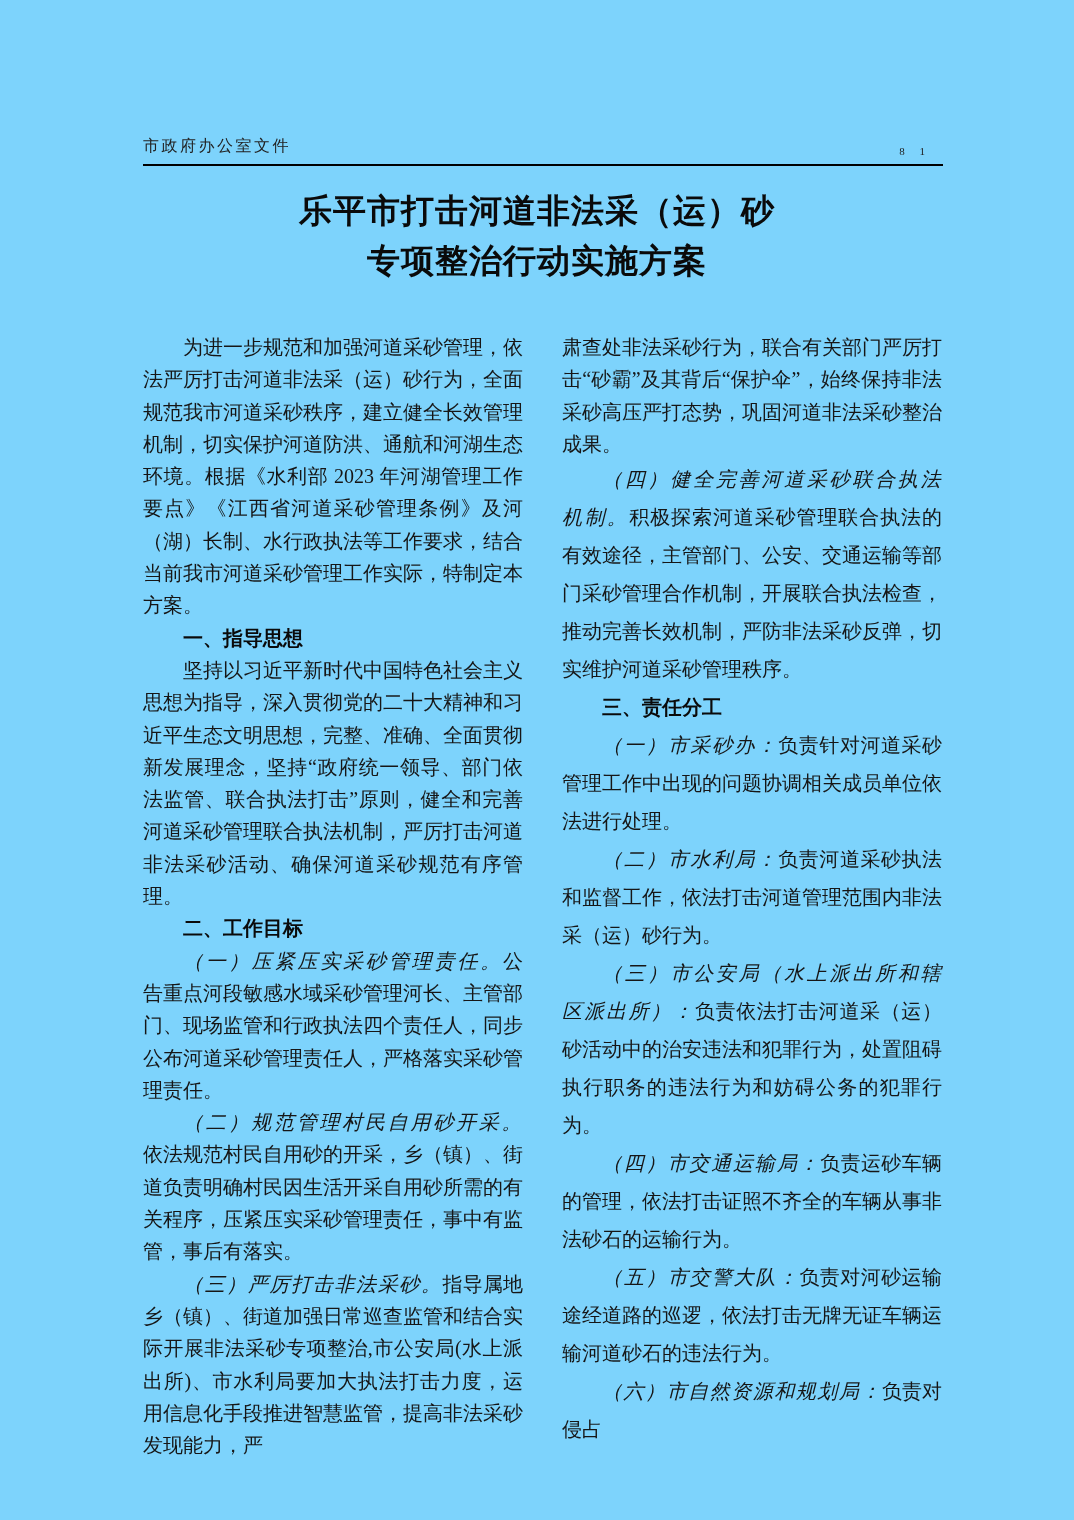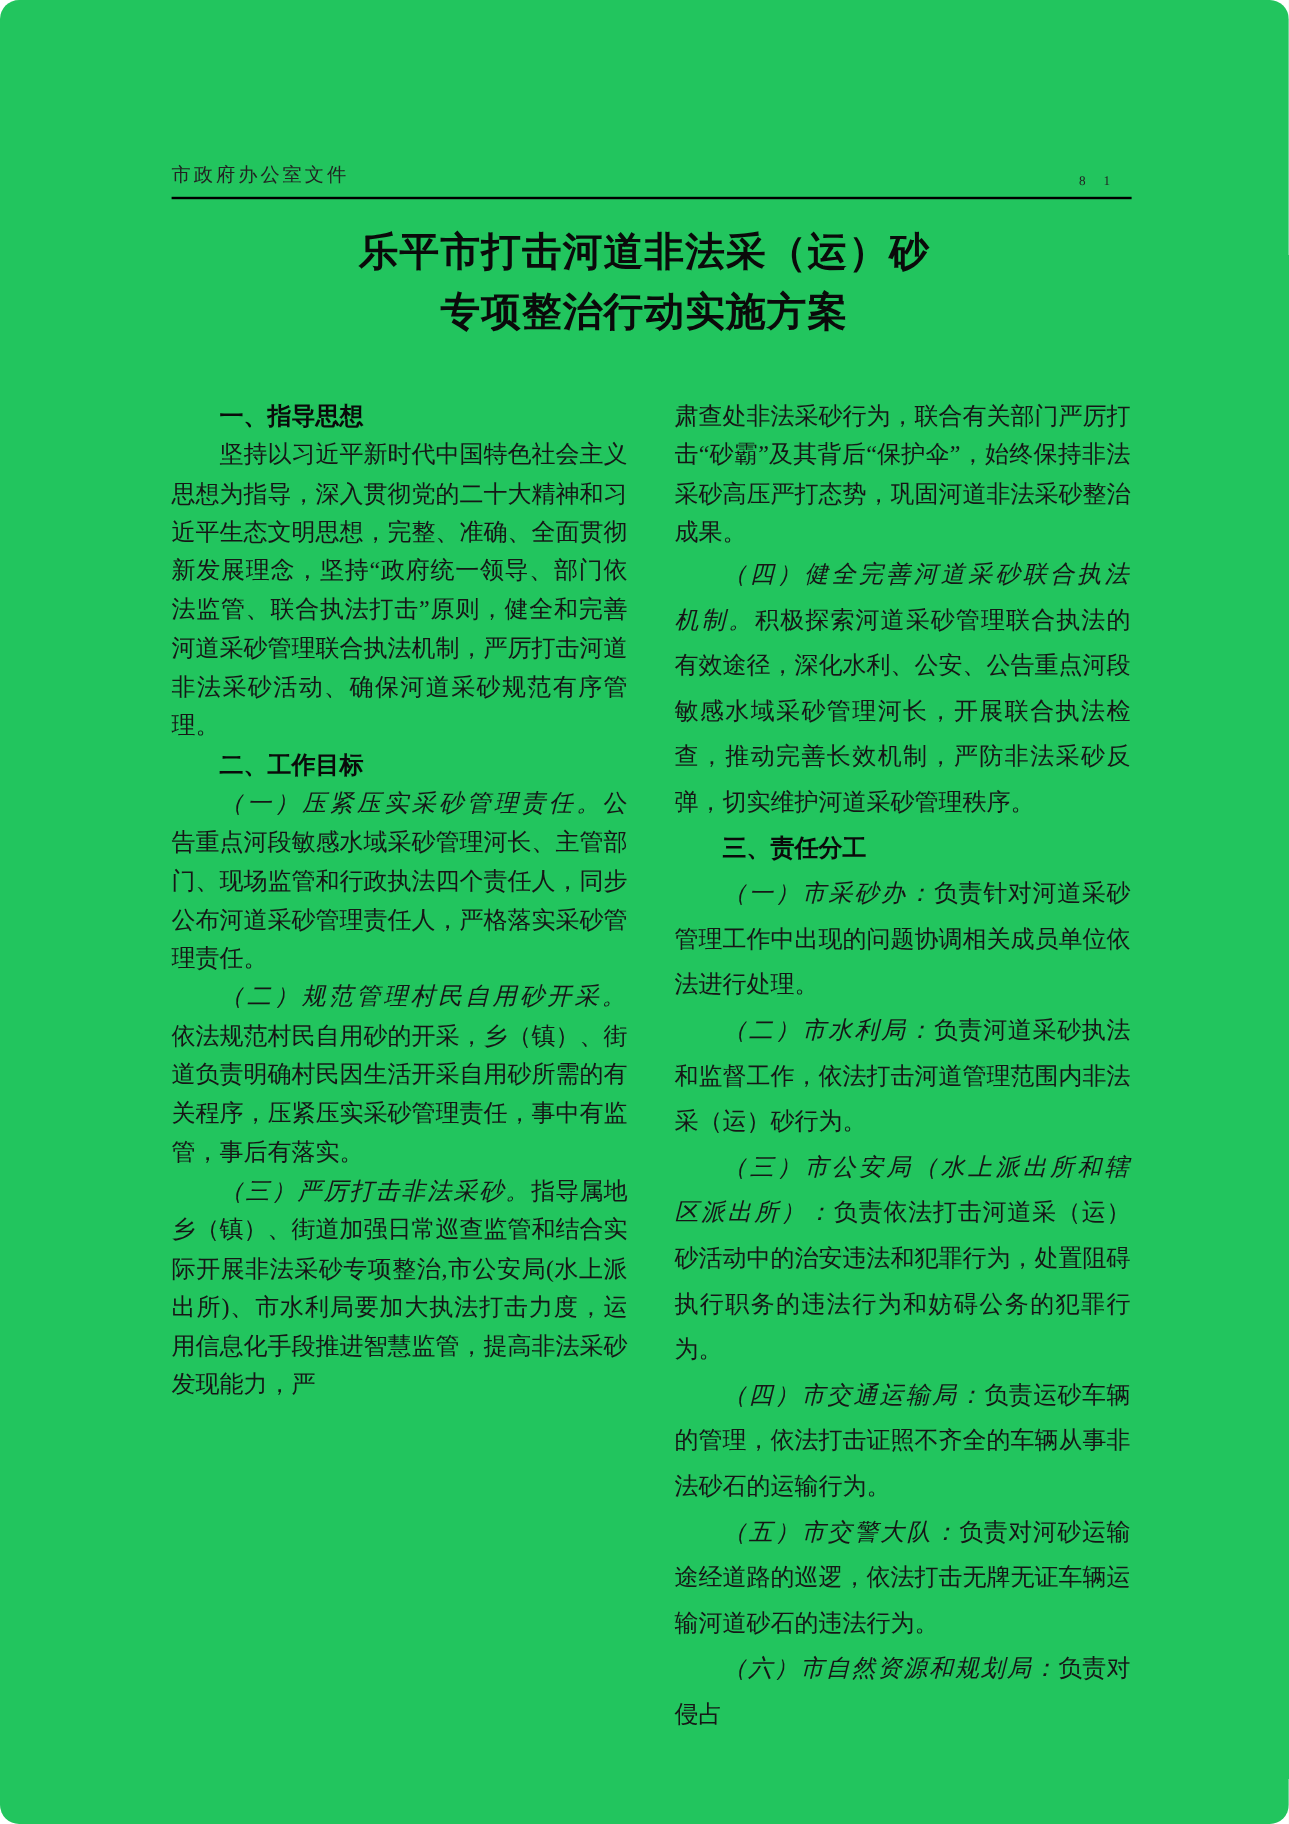--- a/index.html
+++ b/index.html
@@ -1,24 +1,23 @@
 <!DOCTYPE html>
 <html><head>
 <meta charset="utf-8">
 <style>
   html, body { margin: 0; padding: 0; background: #ffffff; }
   .page {
     position: relative;
     width: 1074px;
     height: 1520px;
-    background: #22c55e;
+    background: #7dd3fc;
     color: #161616;
     font-family: "Liberation Serif", serif;
     overflow: hidden;
-    border-radius: 16px;
   }
   
   .header-row {
     position: absolute;
     left: 143px;
     top: 136px;
     width: 800px;
     display: flex;
     justify-content: space-between;
     align-items: flex-end;
@@ -91,31 +90,32 @@
     <span class="page-num">8 1</span>
   </div>
   <div class="header-rule"></div>
 
   <div class="title">
     <div>乐平市打击河道非法采（运）砂</div>
     <div>专项整治行动实施方案</div>
   </div>
 
   <div class="col col-left">
+    <p class="para"><span class="kai"></span><span>为进一步规范和加强河道采砂管理，依法严厉打击河道非法采（运）砂行为，全面规范我市河道采砂秩序，建立健全长效管理机制，切实保护河道防洪、通航和河湖生态环境。根据《水利部 2023 年河湖管理工作要点》《江西省河道采砂管理条例》及河（湖）长制、水行政执法等工作要求，结合当前我市河道采砂管理工作实际，特制定本方案。</span></p>
     <p class="heading">一、指导思想</p>
     <p class="para"><span class="kai"></span><span>坚持以习近平新时代中国特色社会主义思想为指导，深入贯彻党的二十大精神和习近平生态文明思想，完整、准确、全面贯彻新发展理念，坚持“政府统一领导、部门依法监管、联合执法打击”原则，健全和完善河道采砂管理联合执法机制，严厉打击河道非法采砂活动、确保河道采砂规范有序管理。</span></p>
     <p class="heading">二、工作目标</p>
     <p class="para"><span class="kai">（一）压紧压实采砂管理责任。</span><span>公告重点河段敏感水域采砂管理河长、主管部门、现场监管和行政执法四个责任人，同步公布河道采砂管理责任人，严格落实采砂管理责任。</span></p>
     <p class="para"><span class="kai">（二）规范管理村民自用砂开采。</span><span>依法规范村民自用砂的开采，乡（镇）、街道负责明确村民因生活开采自用砂所需的有关程序，压紧压实采砂管理责任，事中有监管，事后有落实。</span></p>
     <p class="para"><span class="kai">（三）严厉打击非法采砂。</span><span>指导属地乡（镇）、街道加强日常巡查监管和结合实际开展非法采砂专项整治,市公安局(水上派出所)、市水利局要加大执法打击力度，运用信息化手段推进智慧监管，提高非法采砂发现能力，严</span></p>
   </div>
 
   <div class="col col-right">
     <p class="para cont"><span class="kai"></span><span>肃查处非法采砂行为，联合有关部门严厉打击“砂霸”及其背后“保护伞”，始终保持非法采砂高压严打态势，巩固河道非法采砂整治成果。</span></p>
-    <p class="para"><span class="kai">（四）健全完善河道采砂联合执法机制。</span><span>积极探索河道采砂管理联合执法的有效途径，深化水利、公安、公告重点河段敏感水域采砂管理河长，开展联合执法检查，推动完善长效机制，严防非法采砂反弹，切实维护河道采砂管理秩序。</span></p>
+    <p class="para"><span class="kai">（四）健全完善河道采砂联合执法机制。</span><span>积极探索河道采砂管理联合执法的有效途径，主管部门、公安、交通运输等部门采砂管理合作机制，开展联合执法检查，推动完善长效机制，严防非法采砂反弹，切实维护河道采砂管理秩序。</span></p>
     <p class="heading">三、责任分工</p>
     <p class="para"><span class="kai">（一）市采砂办：</span><span>负责针对河道采砂管理工作中出现的问题协调相关成员单位依法进行处理。</span></p>
     <p class="para"><span class="kai">（二）市水利局：</span><span>负责河道采砂执法和监督工作，依法打击河道管理范围内非法采（运）砂行为。</span></p>
     <p class="para"><span class="kai">（三）市公安局（水上派出所和辖区派出所）：</span><span>负责依法打击河道采（运）砂活动中的治安违法和犯罪行为，处置阻碍执行职务的违法行为和妨碍公务的犯罪行为。</span></p>
     <p class="para"><span class="kai">（四）市交通运输局：</span><span>负责运砂车辆的管理，依法打击证照不齐全的车辆从事非法砂石的运输行为。</span></p>
     <p class="para"><span class="kai">（五）市交警大队：</span><span>负责对河砂运输途经道路的巡逻，依法打击无牌无证车辆运输河道砂石的违法行为。</span></p>
     <p class="para"><span class="kai">（六）市自然资源和规划局：</span><span>负责对侵占</span></p>
   </div>
 
 </div>

